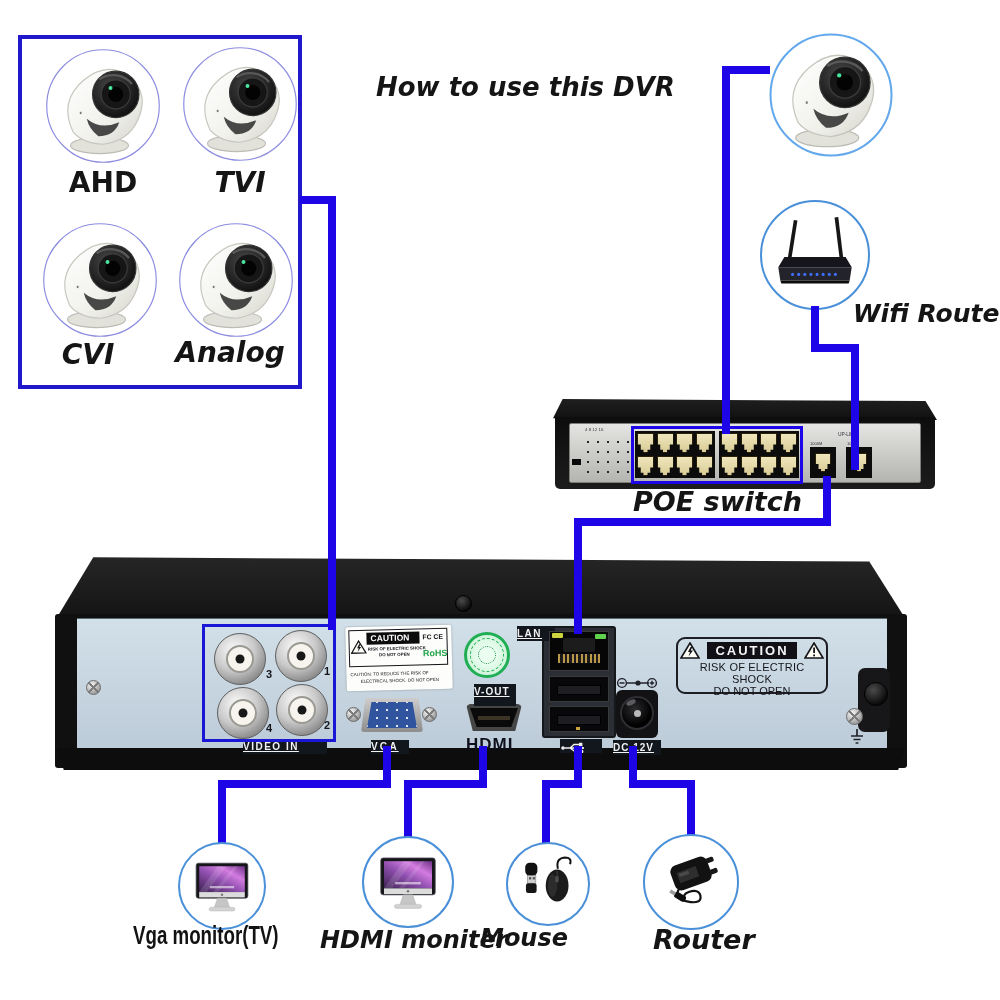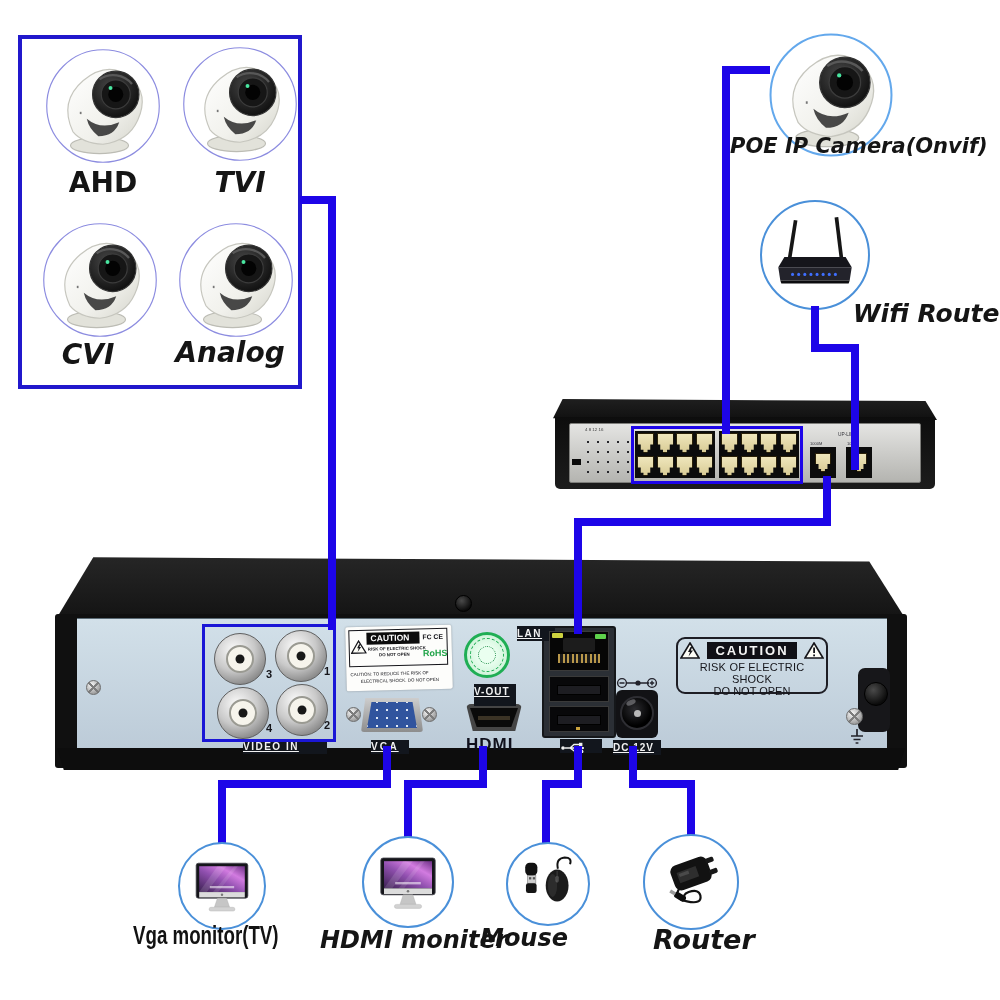--- a/index.html
+++ b/index.html
@@ -173,26 +173,26 @@
   <svg class="abs" style="left:178px;top:222px;z-index:3" width="116" height="116" viewBox="0 0 100 100">
     <circle cx="50" cy="50" r="48.5" fill="none" stroke="#8c8ce0" stroke-width="1"></circle>
       <use href="#cam"></use>
   </svg>
 
   <div class="hand" style="left:45px;top:166px;width:116px;text-align:center;font-size:28px;font-style:normal">AHD</div>
   <div class="hand" style="left:182px;top:166px;width:116px;text-align:center;font-size:28px">TVI</div>
   <div class="hand" style="left:30px;top:338px;width:116px;text-align:center;font-size:28px">CVI</div>
   <div class="hand" style="left:160px;top:336px;width:140px;text-align:center;font-size:28px">Analog</div>
 
+  <div class="hand" style="left:376px;top:72px;font-size:26px">How  to use this DVR</div>
 
   <svg class="abs" style="left:768px;top:32px;z-index:3" width="126" height="126" viewBox="0 0 100 100">
     <circle cx="50" cy="50" r="48" fill="none" stroke="#63a8ec" stroke-width="1.6"></circle>
       <use href="#cam"></use>
   </svg>
-  <div class="hand" style="left:730px;top:134px;font-size:21px">POE IP Camera(Onvif)</div>
 
   <div class="ringed" style="left:760px;top:200px;width:110px;height:110px;border:2px solid #4a90d9;background:#fff;z-index:2"></div>
   <svg class="abs" style="left:764px;top:204px;z-index:3" width="102" height="102" viewBox="0 0 100 100">
     <use href="#routeric"></use>
   </svg>
   <div class="hand" style="left:853px;top:299px;font-size:25px">Wifi Router</div>
 
   <div class="abs" style="left:553px;top:399px;width:384px;height:21px;background:linear-gradient(180deg,#1f1f1f,#101010);clip-path:polygon(2.5% 0,97% 10%,100% 100%,0 92%);z-index:2"></div>
   <div class="abs" style="left:555px;top:417px;width:380px;height:72px;background:linear-gradient(180deg,#0d0d0d,#1c1c1c);border-radius:0 0 5px 5px;z-index:2"></div>
   <div class="abs" style="left:569px;top:423px;width:352px;height:60px;background:linear-gradient(180deg,#e4e4e2,#b4b4b0);border:1px solid #7d7d7a;border-radius:2px;z-index:2"></div>
@@ -226,20 +226,21 @@
   <div class="tinytxt" style="left:838px;top:432px;font-size:8px;transform:scale(0.6);color:#33333a">UP-LINK</div>
   <div class="tinytxt" style="left:810px;top:441px;font-size:8px;transform:scale(0.5);color:#33333a">1000M</div>
   <div class="tinytxt" style="left:847px;top:441px;font-size:8px;transform:scale(0.5);color:#33333a">1000M</div>
   <div class="abs" style="left:810px;top:447px;width:26px;height:31px;background:#0c0c0c;display:flex;align-items:center;justify-content:center;z-index:3">
     <div class="rj small"></div>
   </div>
   <div class="abs" style="left:846px;top:447px;width:26px;height:31px;background:#0c0c0c;display:flex;align-items:center;justify-content:center;z-index:3">
     <div class="rj small"></div>
   </div>
 
+  <div class="hand" style="left:633px;top:486px;font-size:27px">POE switch</div>
 
   <div class="abs" style="left:55px;top:556px;width:850px;height:62px;background:linear-gradient(180deg,#262626,#141414);clip-path:polygon(4.5% 2%,95.8% 9%,100% 100%,0.2% 100%);z-index:2"></div>
   <div class="bscrew" style="left:455px;top:595px;width:17px;height:17px;z-index:3"></div>
   <div class="abs" style="left:55px;top:614px;width:852px;height:154px;background:#101010;border-radius:3px;z-index:2"></div>
   <div class="abs" style="left:77px;top:618px;width:810px;height:132px;background:linear-gradient(180deg,#d2e0e9,#bccbd8);border-top:1px solid #5a6a74;z-index:2"></div>
   <div class="abs" style="left:57px;top:748px;width:848px;height:22px;background:#0d0d0d;clip-path:polygon(0 0,100% 0,99.2% 100%,0.8% 100%);z-index:2"></div>
 
   <div class="abs" style="left:202px;top:624px;width:134px;height:118px;border:3px solid #1a16d6;z-index:5"></div>
   <div class="bnc" style="left:214px;top:633px;width:52px;height:52px"></div>
   <div class="bnc" style="left:275px;top:630px;width:52px;height:52px"></div>

